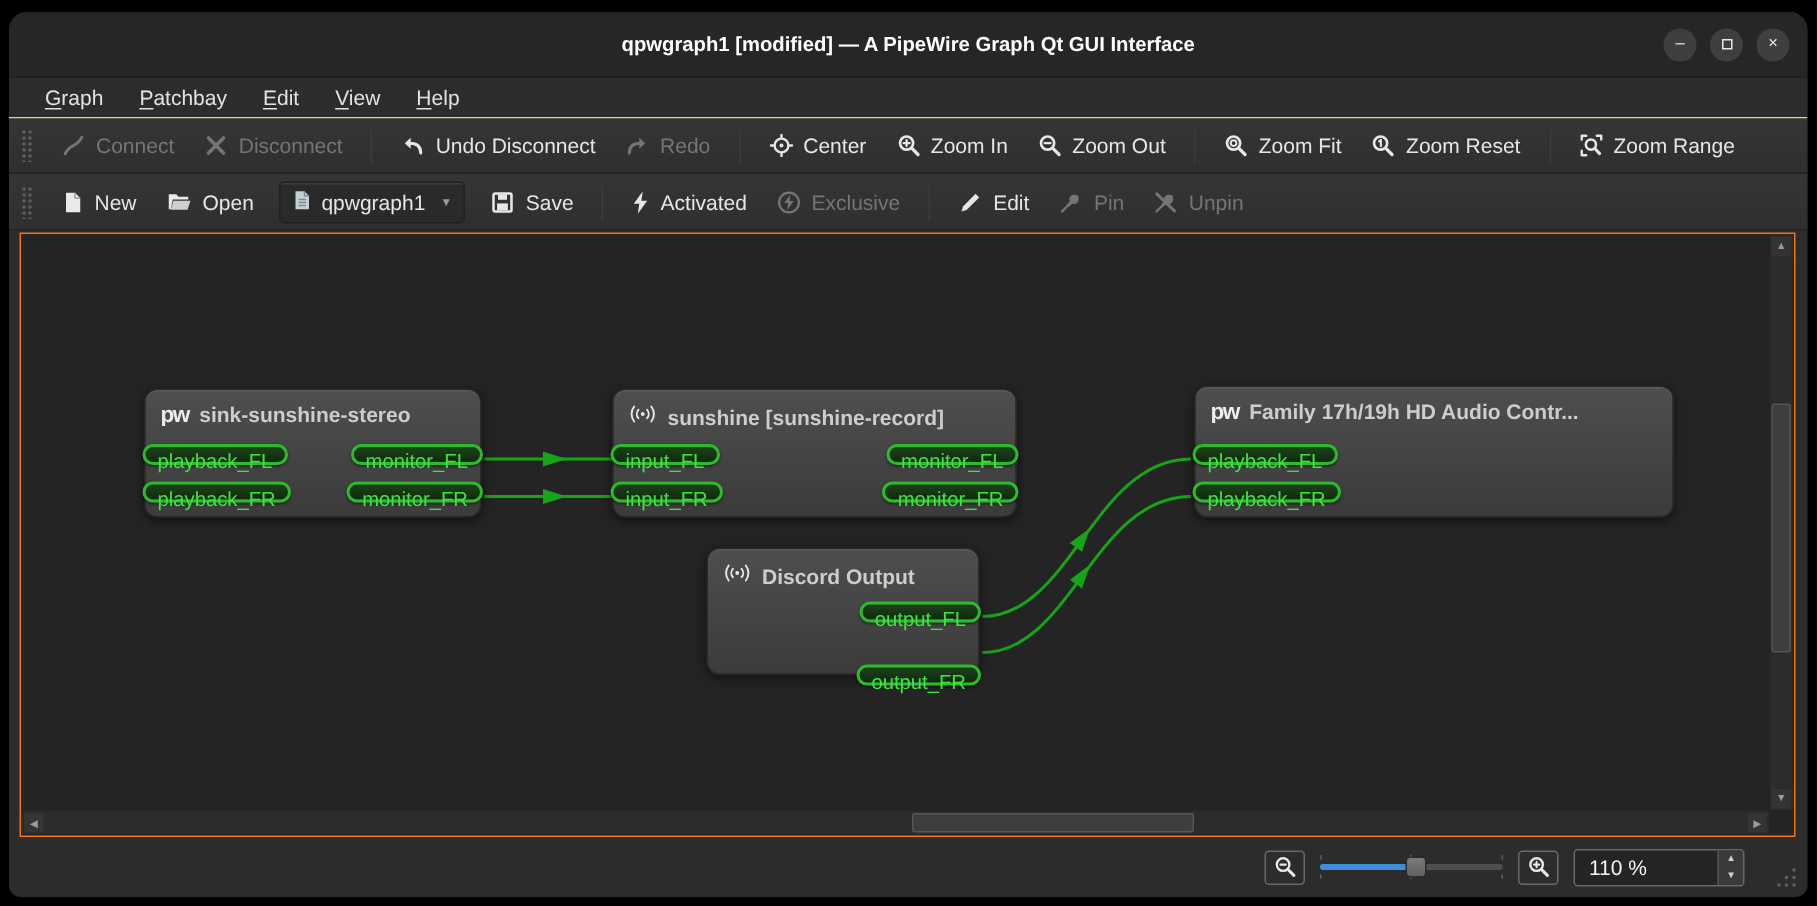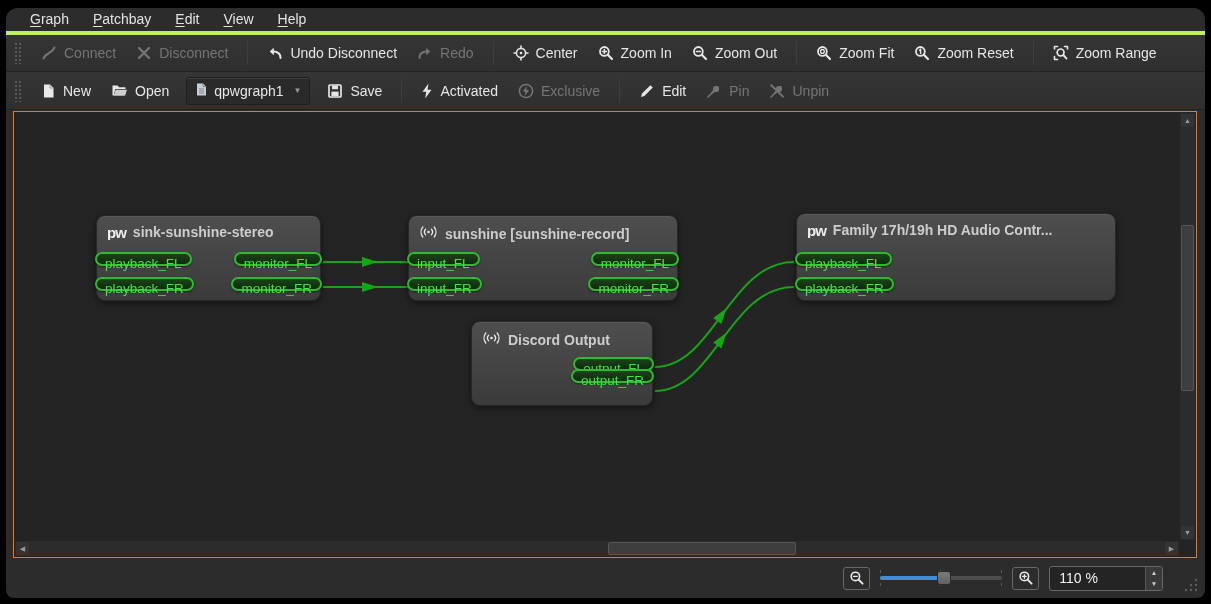--- a/index.html
+++ b/index.html
@@ -15,22 +15,22 @@
   .titlebar .title { position:absolute; left:0; right:0; text-align:center;
                      color:#fff; font-size:13.5px; font-weight:bold; }
   .win-controls { position:absolute; right:12px; top:0; height:100%; display:flex;
                   align-items:center; gap:9px; }
   .circle-btn { width:22px; height:22px; border-radius:50%; background:#3f3f3f;
                 color:#e8e8e8; display:flex; align-items:center; justify-content:center;
                 font-size:11px; line-height:1; cursor:default; }
   .max-glyph { width:7px; height:7px; border:1.2px solid #e8e8e8; display:block; }
 
   
-  .menubar { height:27px; background:#2c2c2c; border-bottom:4px solid #bef264;
-             display:flex; align-items:flex-start; padding-left:14px; gap:4px; flex:none; }
+  .menubar { height:27px; background:#2c2c2c; border-bottom:1px solid #bef264;
+             display:flex; align-items:center; padding-left:14px; gap:4px; flex:none; }
   .menu-item { color:#e2e2e2; font-size:14px; padding:3px 10px; border-radius:3px; }
   .menu-item u { text-decoration:underline; text-underline-offset:2px; }
 
   
   .toolbar { height:37px; background:linear-gradient(#353535,#2f2f2f);
              border-bottom:1px solid #242424; display:flex; align-items:center;
              padding:0 6px; gap:2px; flex:none; }
   .tb-handle { width:8px; height:22px; margin:0 8px 0 2px;
                background-image:radial-gradient(#5a5a5a 1px, transparent 1.2px);
                background-size:4px 4px; }
@@ -108,20 +108,30 @@
                border-left:1px solid #565656; }
   .spin-btns span { flex:1; display:flex; align-items:center; justify-content:center;
                     font-size:6.5px; color:#cfcfcf; }
   .grip { position:absolute; right:7px; bottom:6px; }
 </style>
 </head>
 <body>
 
 <div class="window">
 
+  <div class="titlebar">
+    <div class="title">qpwgraph1 [modified] — A PipeWire Graph Qt GUI Interface</div>
+    <div class="win-controls">
+      <div class="circle-btn">–</div>
+      <div class="circle-btn">
+          <span class="max-glyph"></span>
+        </div>
+      <div class="circle-btn">×</div>
+    </div>
+  </div>
 
   <div class="menubar">
     <div class="menu-item"><u>G</u>raph</div>
     <div class="menu-item"><u>P</u>atchbay</div>
     <div class="menu-item"><u>E</u>dit</div>
     <div class="menu-item"><u>V</u>iew</div>
     <div class="menu-item"><u>H</u>elp</div>
   </div>
 
   <div class="toolbar">
@@ -387,21 +397,21 @@
     <div class="node" style="left:457px;top:209px;width:182px;height:85px">
       <div class="node-header">
         <span class="icn">
           <svg width="19" height="16" fill="none" stroke="#e8e8e8" stroke-width="1.3" stroke-linecap="round">
               <circle cx="9.5" cy="8" r="1.3" fill="#e8e8e8" stroke="none"></circle>
               <path d="M6.6 5.2 a4.2 4.2 0 0 0 0 5.6 M3.8 3 a8 8 0 0 0 0 10 M12.4 5.2 a4.2 4.2 0 0 1 0 5.6 M15.2 3 a8 8 0 0 1 0 10"></path>
             </svg></span>
         <span>Discord Output</span>
       </div>
       <div class="port out" style="top:35px">output_FL</div>
-      <div class="port out" style="top:47px">output_FR</div>
+      <div class="port out" style="top:77px">output_FR</div>
     </div>
 
     <div class="hscroll">
       <div class="sb-btn">◀</div>
       <div class="sb-track">
         <div class="hthumb"></div>
       </div>
       <div class="sb-btn">▶</div>
     </div>
     <div class="vscroll">

